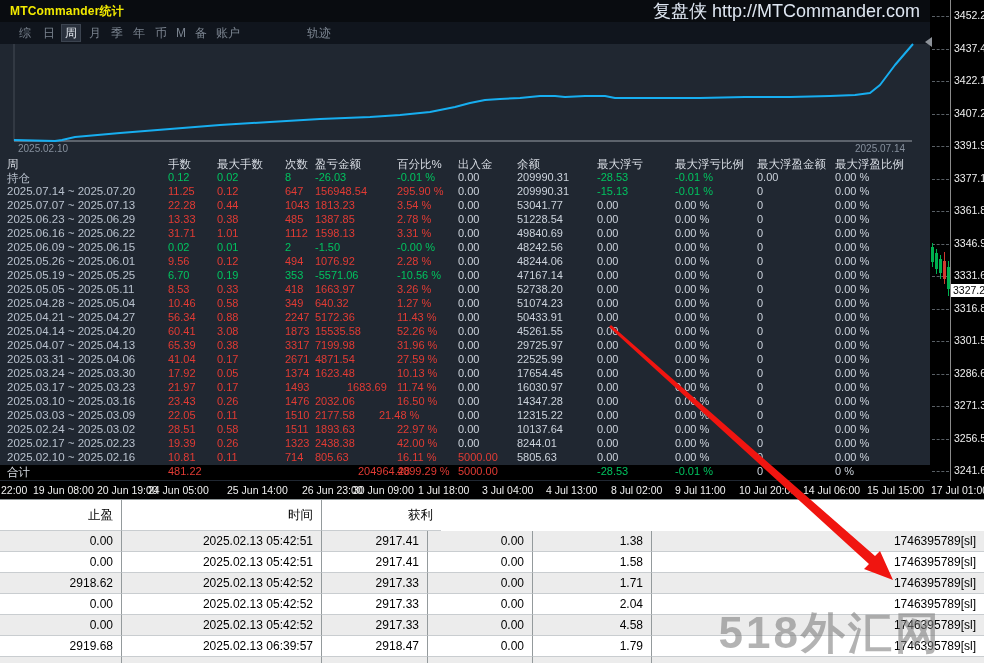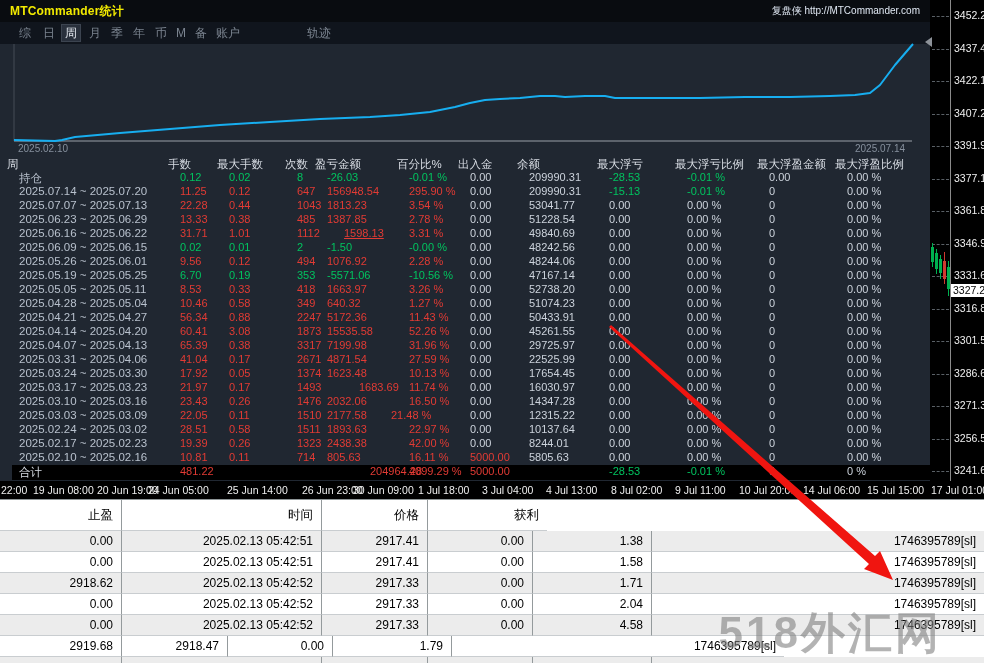--- a/index.html
+++ b/index.html
@@ -3,31 +3,31 @@
 <meta charset="utf-8">
 <style>
   html,body{margin:0;padding:0;}
   body{width:984px;height:663px;overflow:hidden;position:relative;background:#ffffff;
        font-family:"Liberation Sans","DejaVu Sans",sans-serif;}
   .abs{position:absolute;}
   
   #panel{left:0;top:0;width:930px;height:481px;background:#202731;}
   #titlebar{left:0;top:0;width:930px;height:22px;background:#090c10;display:flex;align-items:center;justify-content:space-between;padding:0 10px;box-sizing:border-box;}
   #app-title{color:#f2ea00;font-size:12px;font-weight:bold;letter-spacing:.2px;}
-  #brand{color:#dfe7f2;font-size:10px;}
+  #brand{color:#dfe7f2;font-size:18px;}
   #menubar{left:0;top:22px;width:930px;height:22px;background:#10151d;}
   .menu-item{position:absolute;top:3px;height:16px;line-height:16px;padding:0 3px;font-size:12px;color:#7b8490;cursor:default;}
   .menu-item.selected{background:#29303c;outline:1px solid #3c4450;color:#e2e7ee;}
   
   #chart-svg{left:0;top:42px;width:930px;height:100px;}
   .chart-corner-label{color:#86909d;font-size:10px;top:143px;}
   
   #stats-header{left:0;top:157px;width:930px;height:14px;}
   #stats-header span{position:absolute;top:0;font-size:11.5px;color:#d8dde4;white-space:nowrap;}
-  #stats-rows{left:0;top:171px;width:930px;padding-left:12px;}
+  #stats-rows{left:0;top:171px;width:930px;}
   .srow{position:relative;height:14px;}
   .srow span{position:absolute;top:0;font-size:11px;white-space:nowrap;}
   .srow .plabel{color:#b8c1cd;font-size:11.5px;}
   .srow.total{height:15px;background:#000000;}
   .srow.total .plabel{color:#d8dde4;}
   
   #pricescale{left:930px;top:0;width:54px;height:481px;background:#000;}
   #axis-border{position:absolute;left:20px;top:0;width:1px;height:481px;background:#8b8b8b;}
   .ptick{position:absolute;left:2px;width:17px;height:0;border-top:1px dashed #5a6066;}
   .plabel{position:absolute;left:24px;font-size:10.5px;color:#f0f0f0;white-space:nowrap;}
@@ -152,21 +152,21 @@
       <span style="left: 597px; color: rgb(204, 211, 220);">0.00</span>
       <span style="left: 675px; color: rgb(204, 211, 220);">0.00 %</span>
       <span style="left: 757px; color: rgb(204, 211, 220);">0</span>
       <span style="left: 835px; color: rgb(204, 211, 220);">0.00 %</span>
     </div>
     <div class="srow">
       <span class="plabel" style="left: 7px;">2025.06.16 ~ 2025.06.22</span>
       <span style="left: 168px; color: rgb(226, 59, 52);">31.71</span>
       <span style="left: 217px; color: rgb(226, 59, 52);">1.01</span>
       <span style="left: 285px; color: rgb(226, 59, 52);">1112</span>
-      <span style="left: 332px; color: rgb(226, 59, 52); text-decoration: underline;">1598.13</span>
+      <span style="left: 315px; color: rgb(226, 59, 52);">1598.13</span>
       <span style="left: 397px; color: rgb(226, 59, 52);">3.31 %</span>
       <span style="left: 458px; color: rgb(204, 211, 220);">0.00</span>
       <span style="left: 517px; color: rgb(204, 211, 220);">49840.69</span>
       <span style="left: 597px; color: rgb(204, 211, 220);">0.00</span>
       <span style="left: 675px; color: rgb(204, 211, 220);">0.00 %</span>
       <span style="left: 757px; color: rgb(204, 211, 220);">0</span>
       <span style="left: 835px; color: rgb(204, 211, 220);">0.00 %</span>
     </div>
     <div class="srow">
       <span class="plabel" style="left: 7px;">2025.06.09 ~ 2025.06.15</span>
@@ -469,21 +469,20 @@
     <span style="left: 739px;">10 Jul 20:00</span>
     <span style="left: 803px;">14 Jul 06:00</span>
     <span style="left: 867px;">15 Jul 15:00</span>
     <span style="left: 931px;">17 Jul 01:00</span>
   </div>
 
 <div id="trades" class="abs">
     <div class="trow thead">
       <span class="tcell" style="width: 122px;">止盈</span>
       <span class="tcell" style="width: 200px;">时间</span>
-      <span class="tcell" style="width: 106px;">价格</span>
       <span class="tcell" style="width: 119px;">获利</span>
     </div>
     <div class="trow tbody shade">
       <span class="tcell" style="width: 122px;">0.00</span>
       <span class="tcell" style="width: 200px;">2025.02.13 05:42:51</span>
       <span class="tcell" style="width: 106px;">2917.41</span>
       <span class="tcell" style="width: 105px;">0.00</span>
       <span class="tcell" style="width: 119px;">1.38</span>
       <span class="tcell" style="width: 332px;">1746395789[sl]</span>
     </div>
@@ -514,20 +513,21 @@
     <div class="trow tbody shade">
       <span class="tcell" style="width: 122px;">0.00</span>
       <span class="tcell" style="width: 200px;">2025.02.13 05:42:52</span>
       <span class="tcell" style="width: 106px;">2917.33</span>
       <span class="tcell" style="width: 105px;">0.00</span>
       <span class="tcell" style="width: 119px;">4.58</span>
       <span class="tcell" style="width: 332px;">1746395789[sl]</span>
     </div>
     <div class="trow tbody">
       <span class="tcell" style="width: 122px;">2919.68</span>
+      <span class="tcell" style="width: 200px;">2025.02.13 06:39:57</span>
       <span class="tcell" style="width: 106px;">2918.47</span>
       <span class="tcell" style="width: 105px;">0.00</span>
       <span class="tcell" style="width: 119px;">1.79</span>
       <span class="tcell" style="width: 332px;">1746395789[sl]</span>
     </div>
     <div class="trow tbody shade">
       <span class="tcell" style="width: 122px;"></span>
       <span class="tcell" style="width: 200px;"></span>
       <span class="tcell" style="width: 106px;"></span>
       <span class="tcell" style="width: 105px;"></span>

